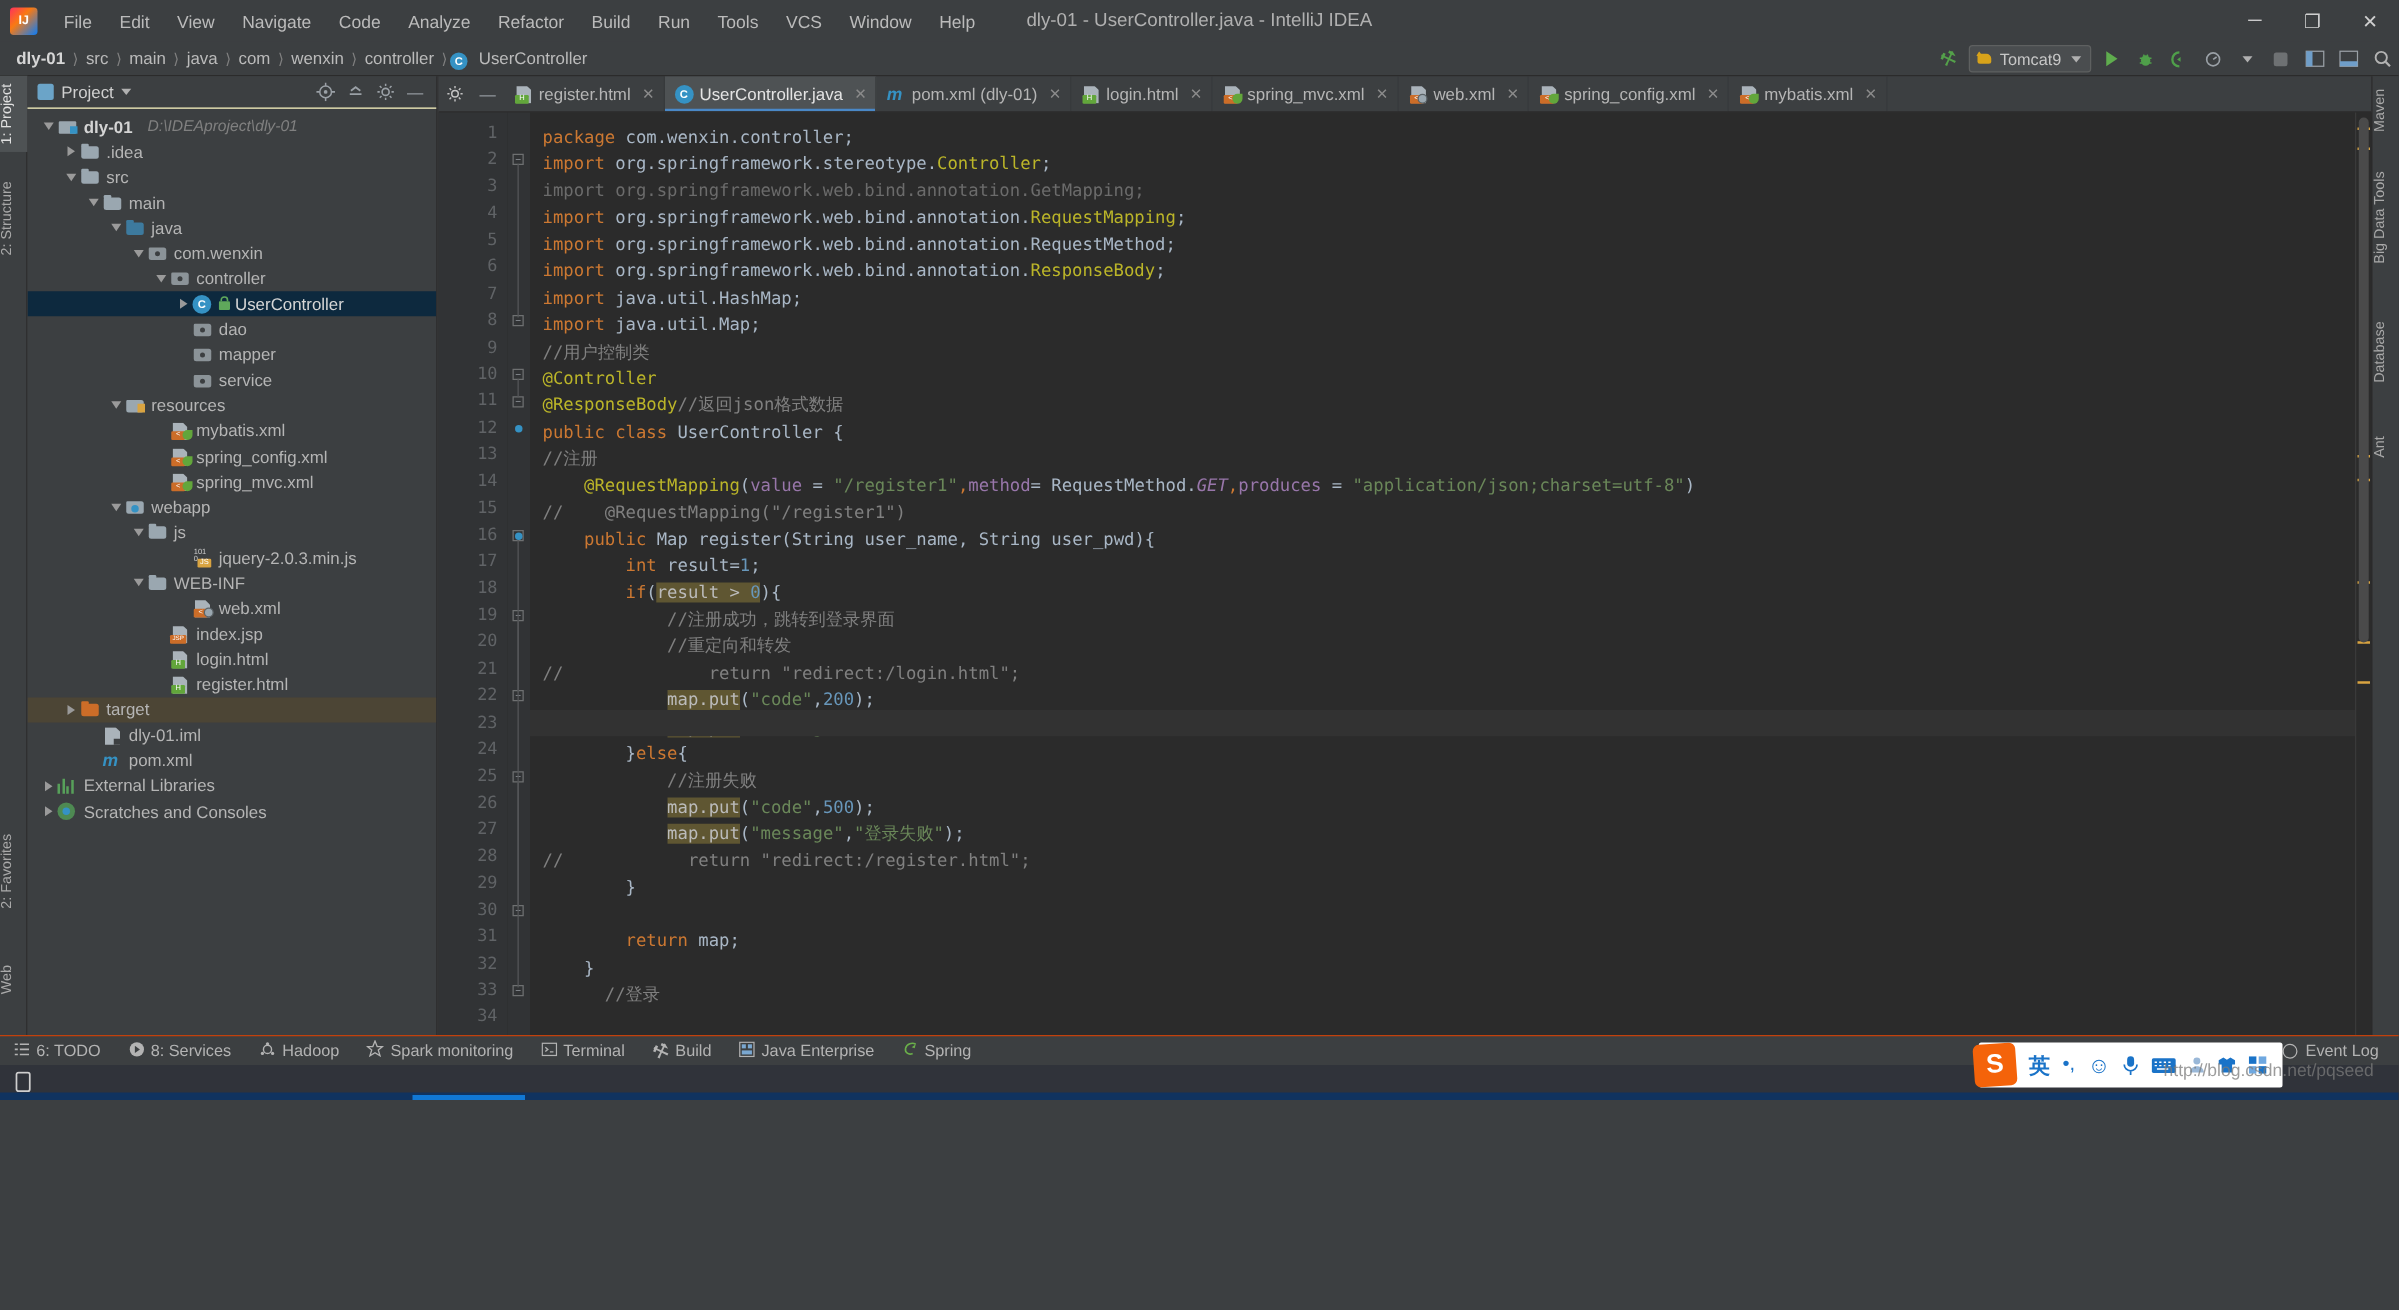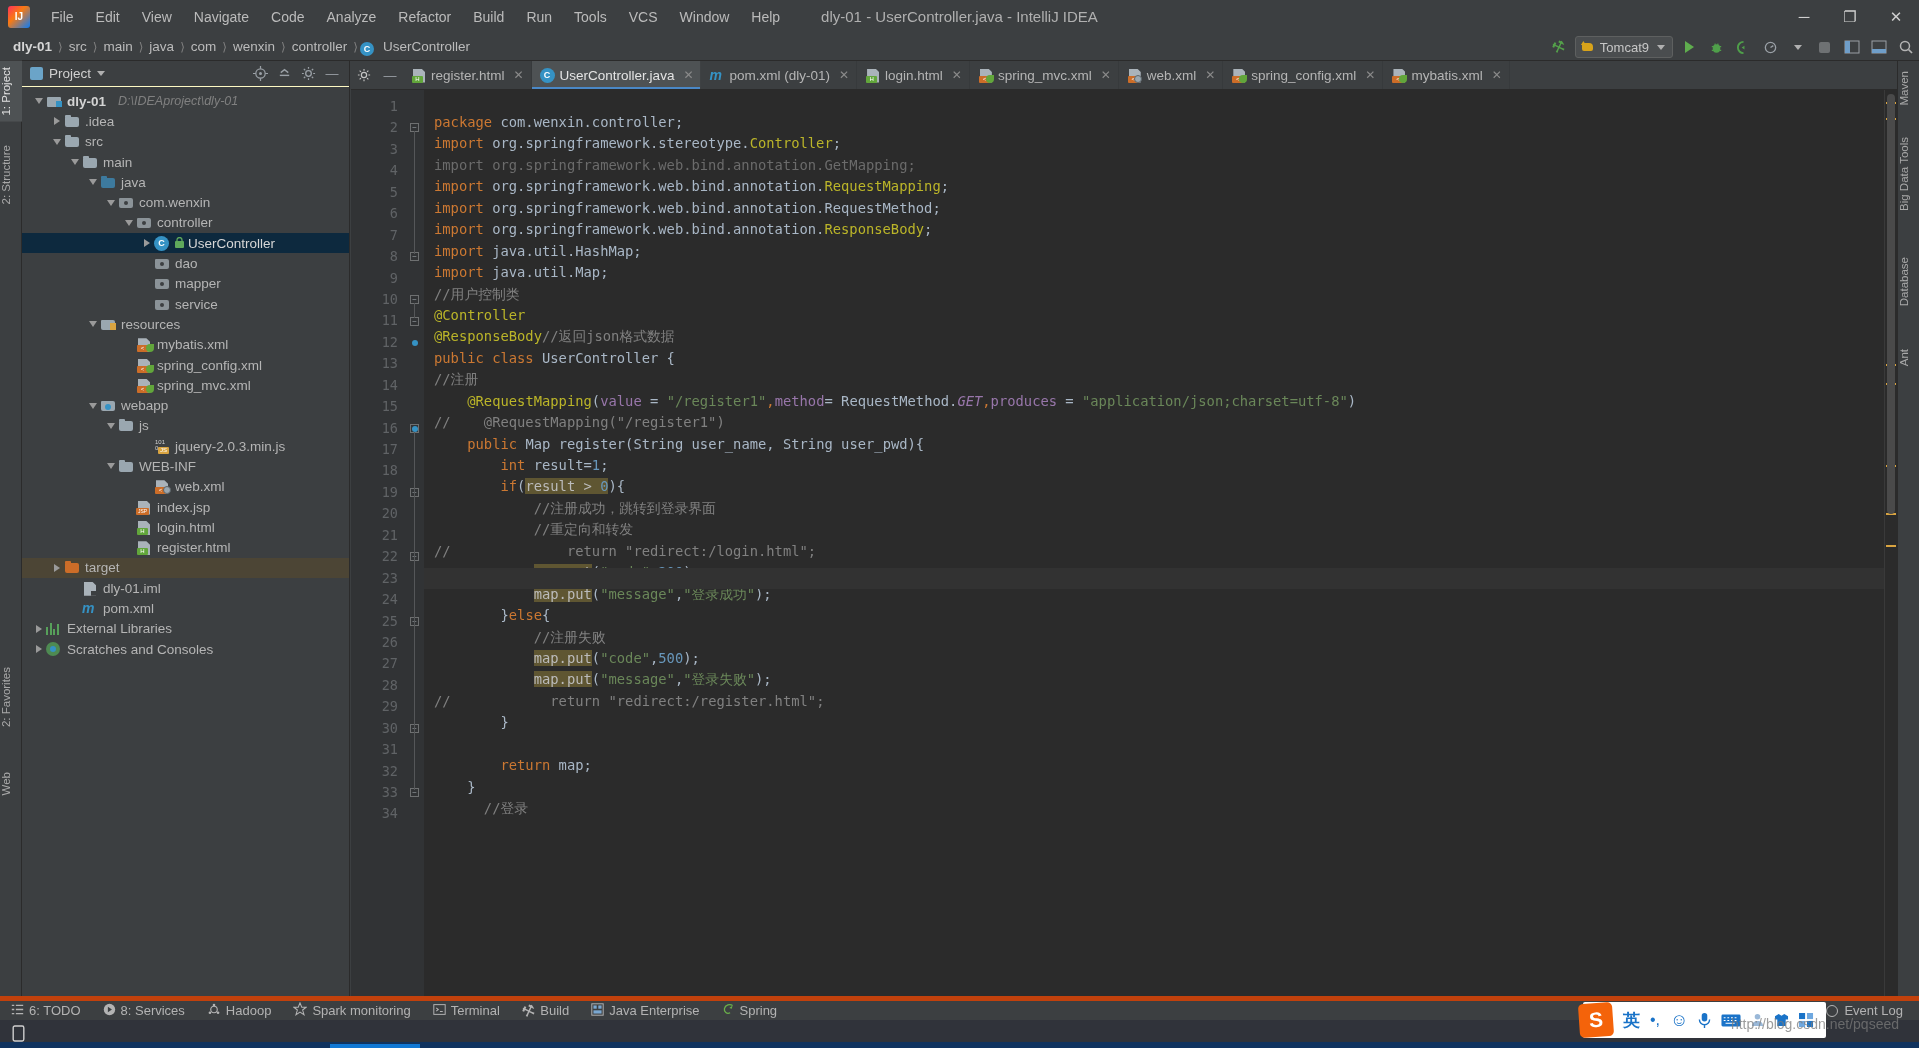--- a/index.html
+++ b/index.html
@@ -3,21 +3,21 @@
 <meta charset="utf-8">
 <style>
   * { box-sizing: border-box; margin:0; padding:0; }
   html,body {
     width:1919px; height:1048px; overflow:hidden;
     background:#3c3f41;
     font-family:"Liberation Sans", sans-serif;
     font-size:13px; color:#bbbbbb;
     -webkit-font-smoothing:antialiased;
   }
-  .app { position:relative; width:1919px; height:1048px; }
+  .app { position:relative; width:1919px; height:880px; }
 
   
   .titlebar {
     position:absolute; left:0; top:0; width:1919px; height:33px;
     background:#3c3f41; display:flex; align-items:center;
   }
   .ij-logo {
     width:22px; height:22px; margin-left:8px; margin-right:10px;
     border-radius:3px; position:relative;
     background:linear-gradient(135deg,#fe315d 0%,#f97a12 40%,#087cfa 100%);
@@ -183,21 +183,21 @@
 
   .editorbody { position:absolute; left:0; right:0; top:29px; bottom:0; background:#2b2b2b; display:flex; }
   .gutter-num {
     width:55px; flex:0 0 55px; background:#313335; color:#606366;
     font-family:"DejaVu Sans Mono","Liberation Mono",monospace; font-size:13.5px;
     text-align:right; padding-top:6px; padding-right:8px;
   }
   .gutter-fold {
     width:18px; flex:0 0 18px; background:#313335; padding-top:6px; position:relative;
   }
-  .codecol { flex:1 1 auto; position:relative; padding-top:22px; overflow:hidden; }
+  .codecol { flex:1 1 auto; position:relative; padding-top:10px; overflow:hidden; }
   .line {
     height:21.45px; line-height:21.45px; white-space:pre;
     font-family:"DejaVu Sans Mono","Liberation Mono",monospace; font-size:13.8px;
   }
   .ln { height:21.45px; line-height:21.45px; }
   .code-pad { padding-left:10px; }
 
   
   .k    { color:#cc7832; }           
   .ann  { color:#bbb529; }           
@@ -221,21 +221,21 @@
   .markerbar {
     position:absolute; right:0; top:29px; bottom:0; width:13px; background:#2b2b2b;
     border-left:1px solid #3a3a3a;
   }
   .mk { position:absolute; right:1px; width:10px; height:2px; }
   .scrollthumb { position:absolute; right:2px; width:8px; background:#4a4a4a; border-radius:4px; }
 
   
   .bottombar {
     position:absolute; left:0; bottom:28px; width:1919px; height:24px;
-    background:#3c3f41; border-top:5px solid #c2410c;
+    background:#3c3f41; border-top:1px solid #c2410c;
     display:flex; align-items:center;
   }
   .bb-item { display:flex; align-items:center; gap:5px; padding:0 11px; font-size:13px; color:#b3b3b3; height:24px; }
   .bb-right { margin-left:auto; display:flex; align-items:center; padding-right:8px; }
   .evlog { display:flex; align-items:center; gap:6px; font-size:13px; color:#b3b3b3; padding:0 8px; }
   .ring { width:12px;height:12px;border:1.5px solid #b3b3b3;border-radius:50%; }
 
   
   .taskbar {
     position:absolute; left:0; bottom:0; width:1919px; height:28px;

